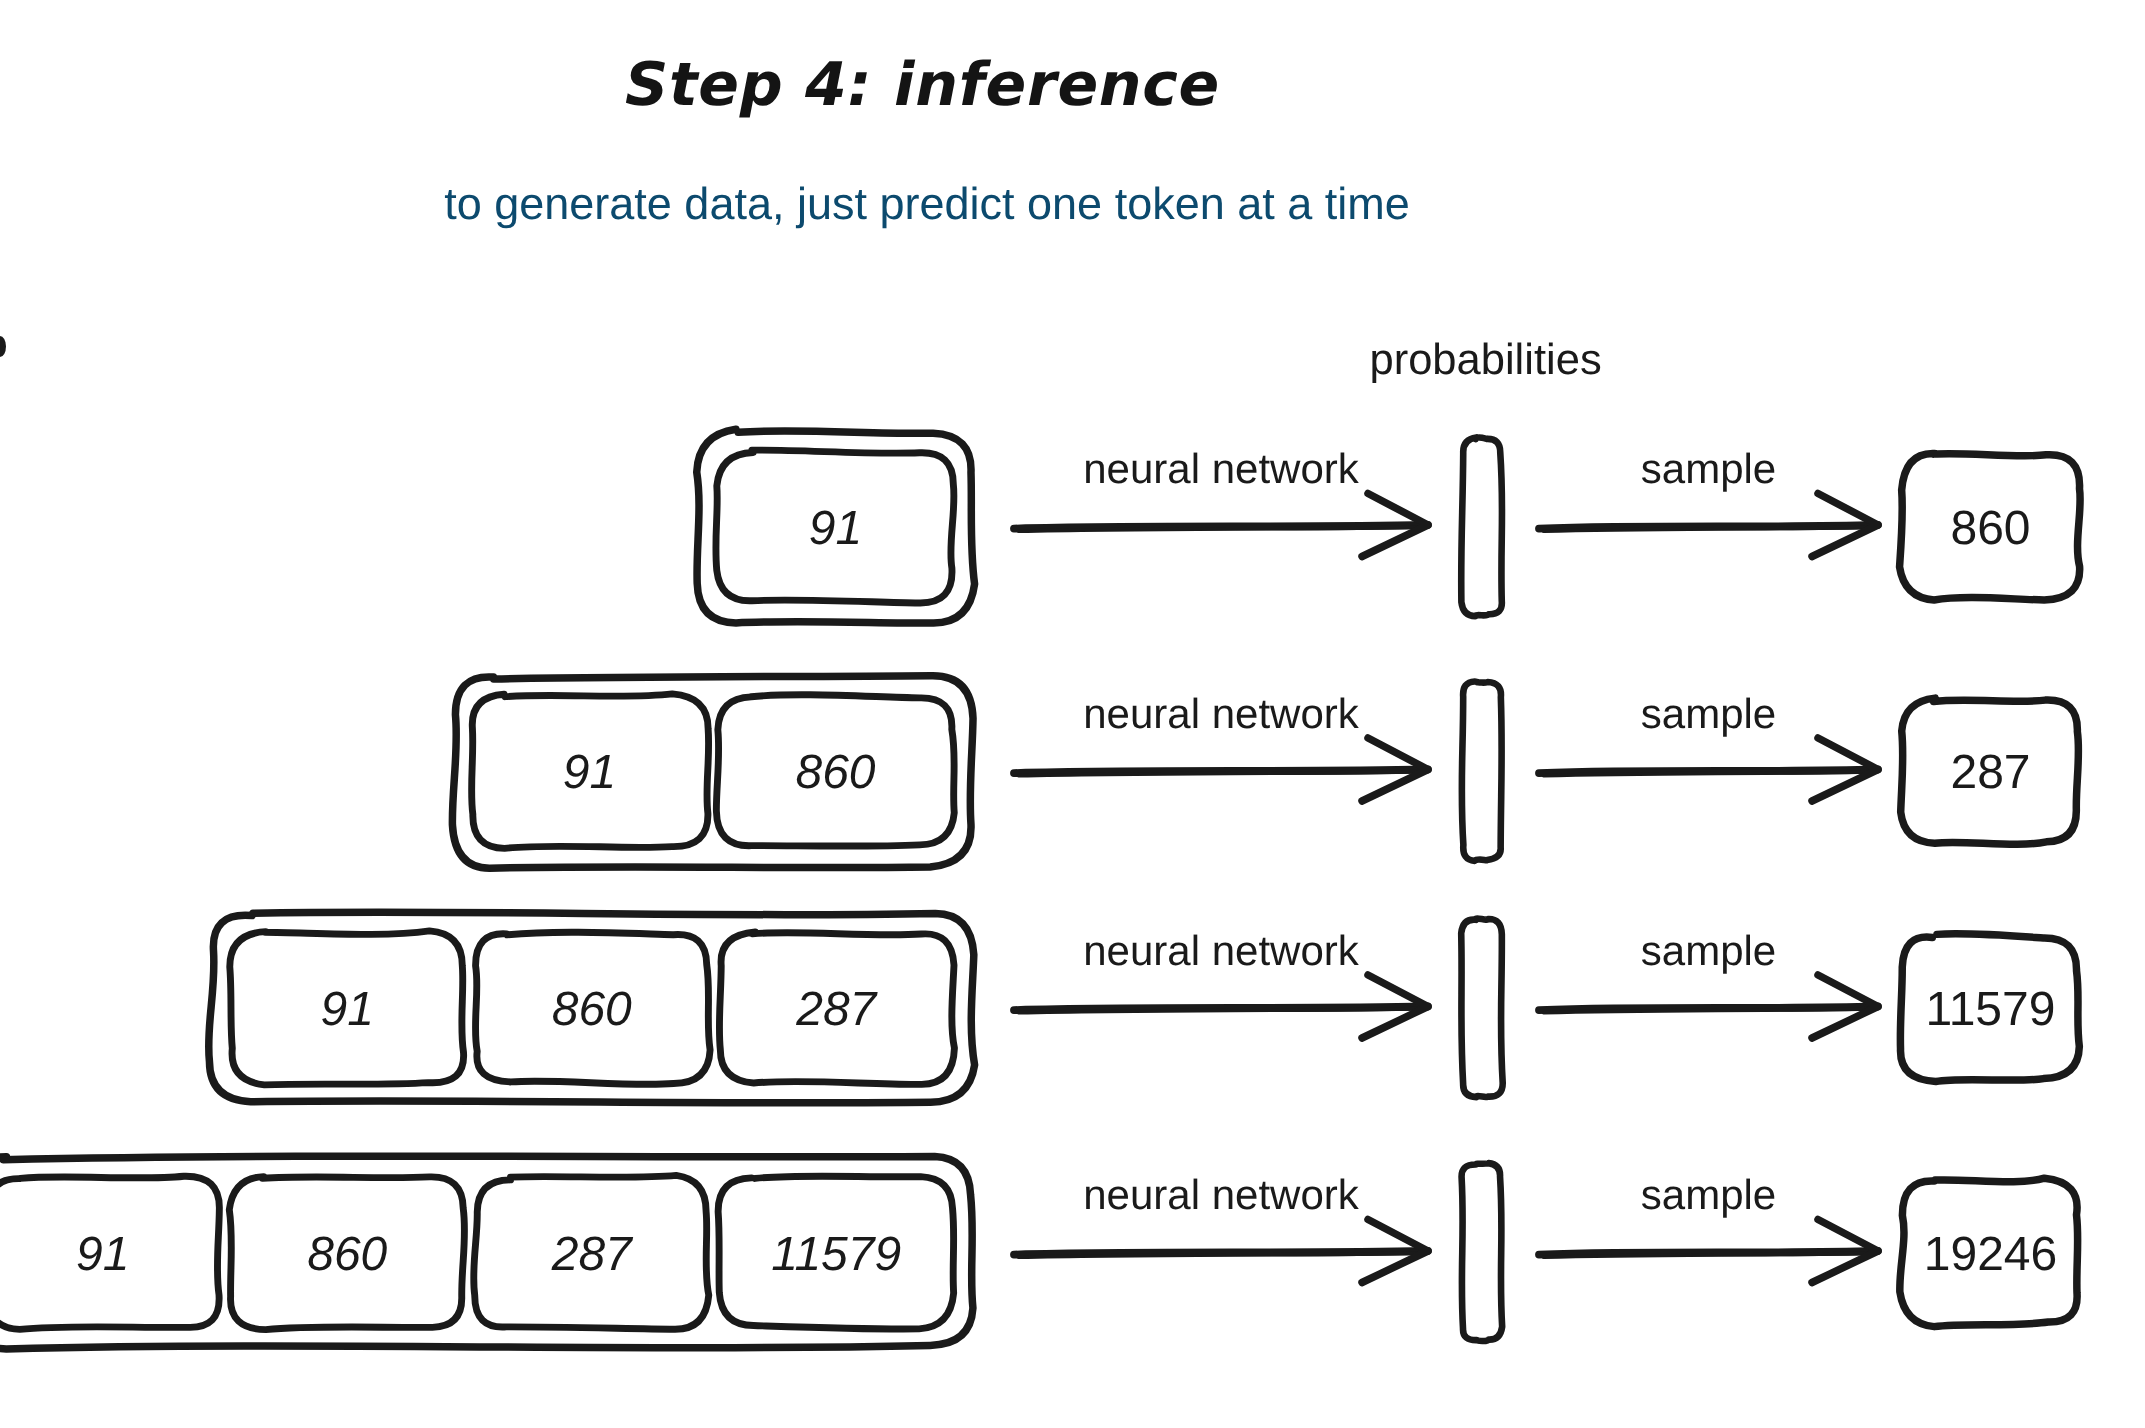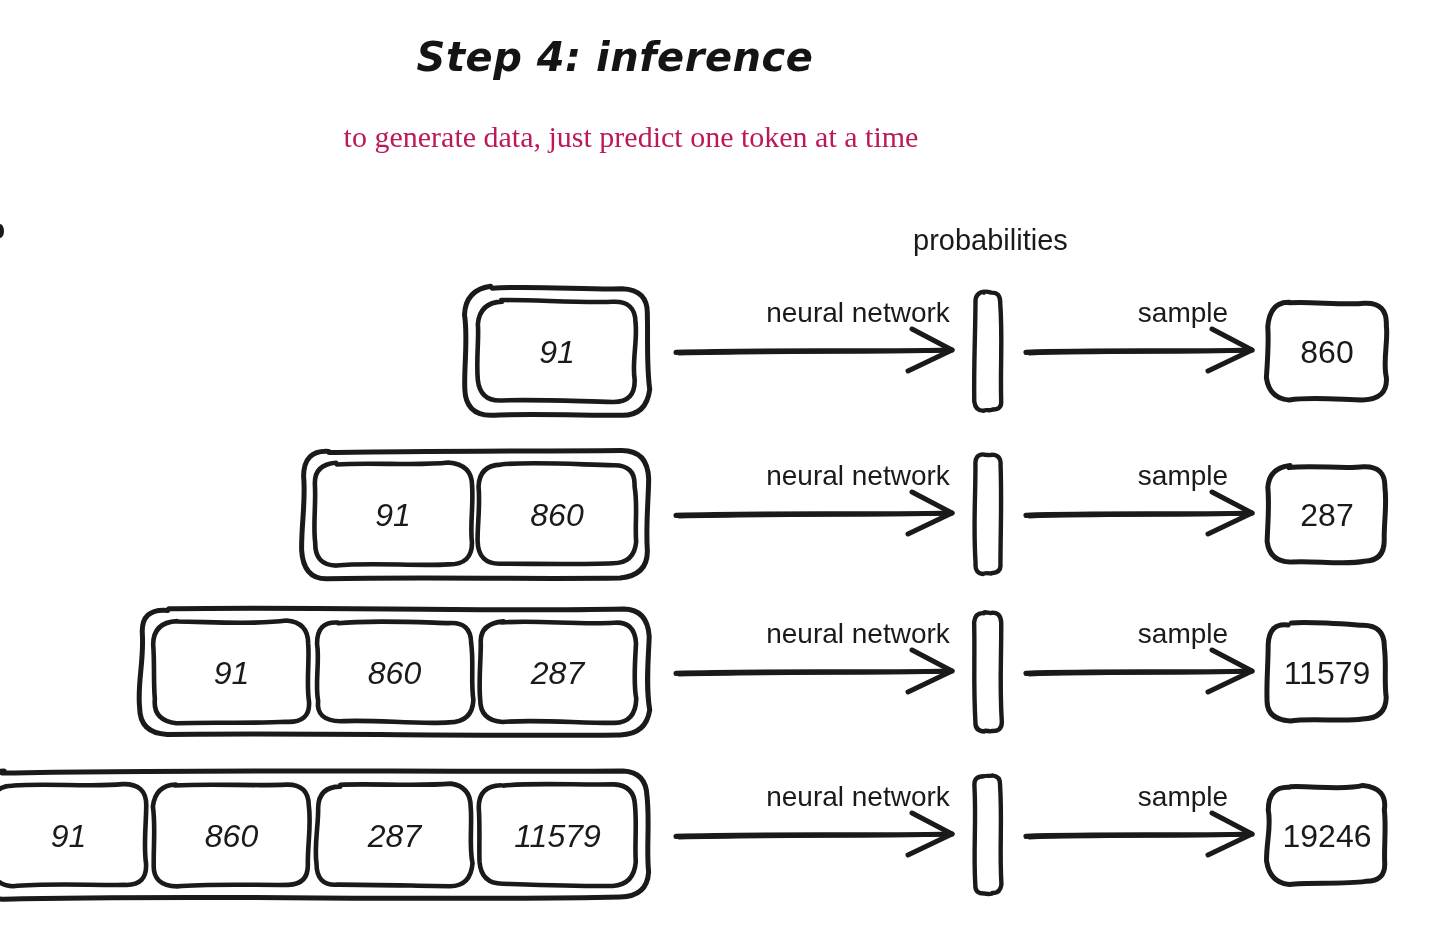--- a/index.html
+++ b/index.html
@@ -33,28 +33,28 @@
     font-size: 40px;
     font-weight: 600;
     letter-spacing: 0.5px;
     font-style: italic;
     color: #141414;
     white-space: nowrap;
   }
 
   .subtitle {
     position: absolute;
-    left: 16px;
+    left: 3px;
     top: 120px;
     width: 1230px;
     text-align: center;
-    font-family: Liberation Serif, serif;
+    font-family: Liberation Sans, sans-serif;
     font-size: 30px;
     font-weight: 400;
-    color: #be185d;
+    color: #0c4a6e;
     white-space: nowrap;
   }
 
   .probabilities-label {
     position: absolute;
     left: 913px;
     top: 224px;
     font-family: "Liberation Sans", sans-serif;
     font-size: 29px;
     color: #1a1a1a;
@@ -100,21 +100,20 @@
     transform: translate(-50%, -50%);
   }
 
   .arrow-label {
     position: absolute;
     font-family: "Liberation Sans", sans-serif;
     font-size: 28px;
     color: #1a1a1a;
     white-space: nowrap;
     transform: translate(-50%, 0);
-    margin-left: 44px;
   }
 </style>
 </head>
 <body>
 
 <div id="stage">
 
   <div class="title">Step 4: inference</div>
   <div class="subtitle">to generate data, just predict one token at a time</div>
   <div class="probabilities-label">probabilities</div>

